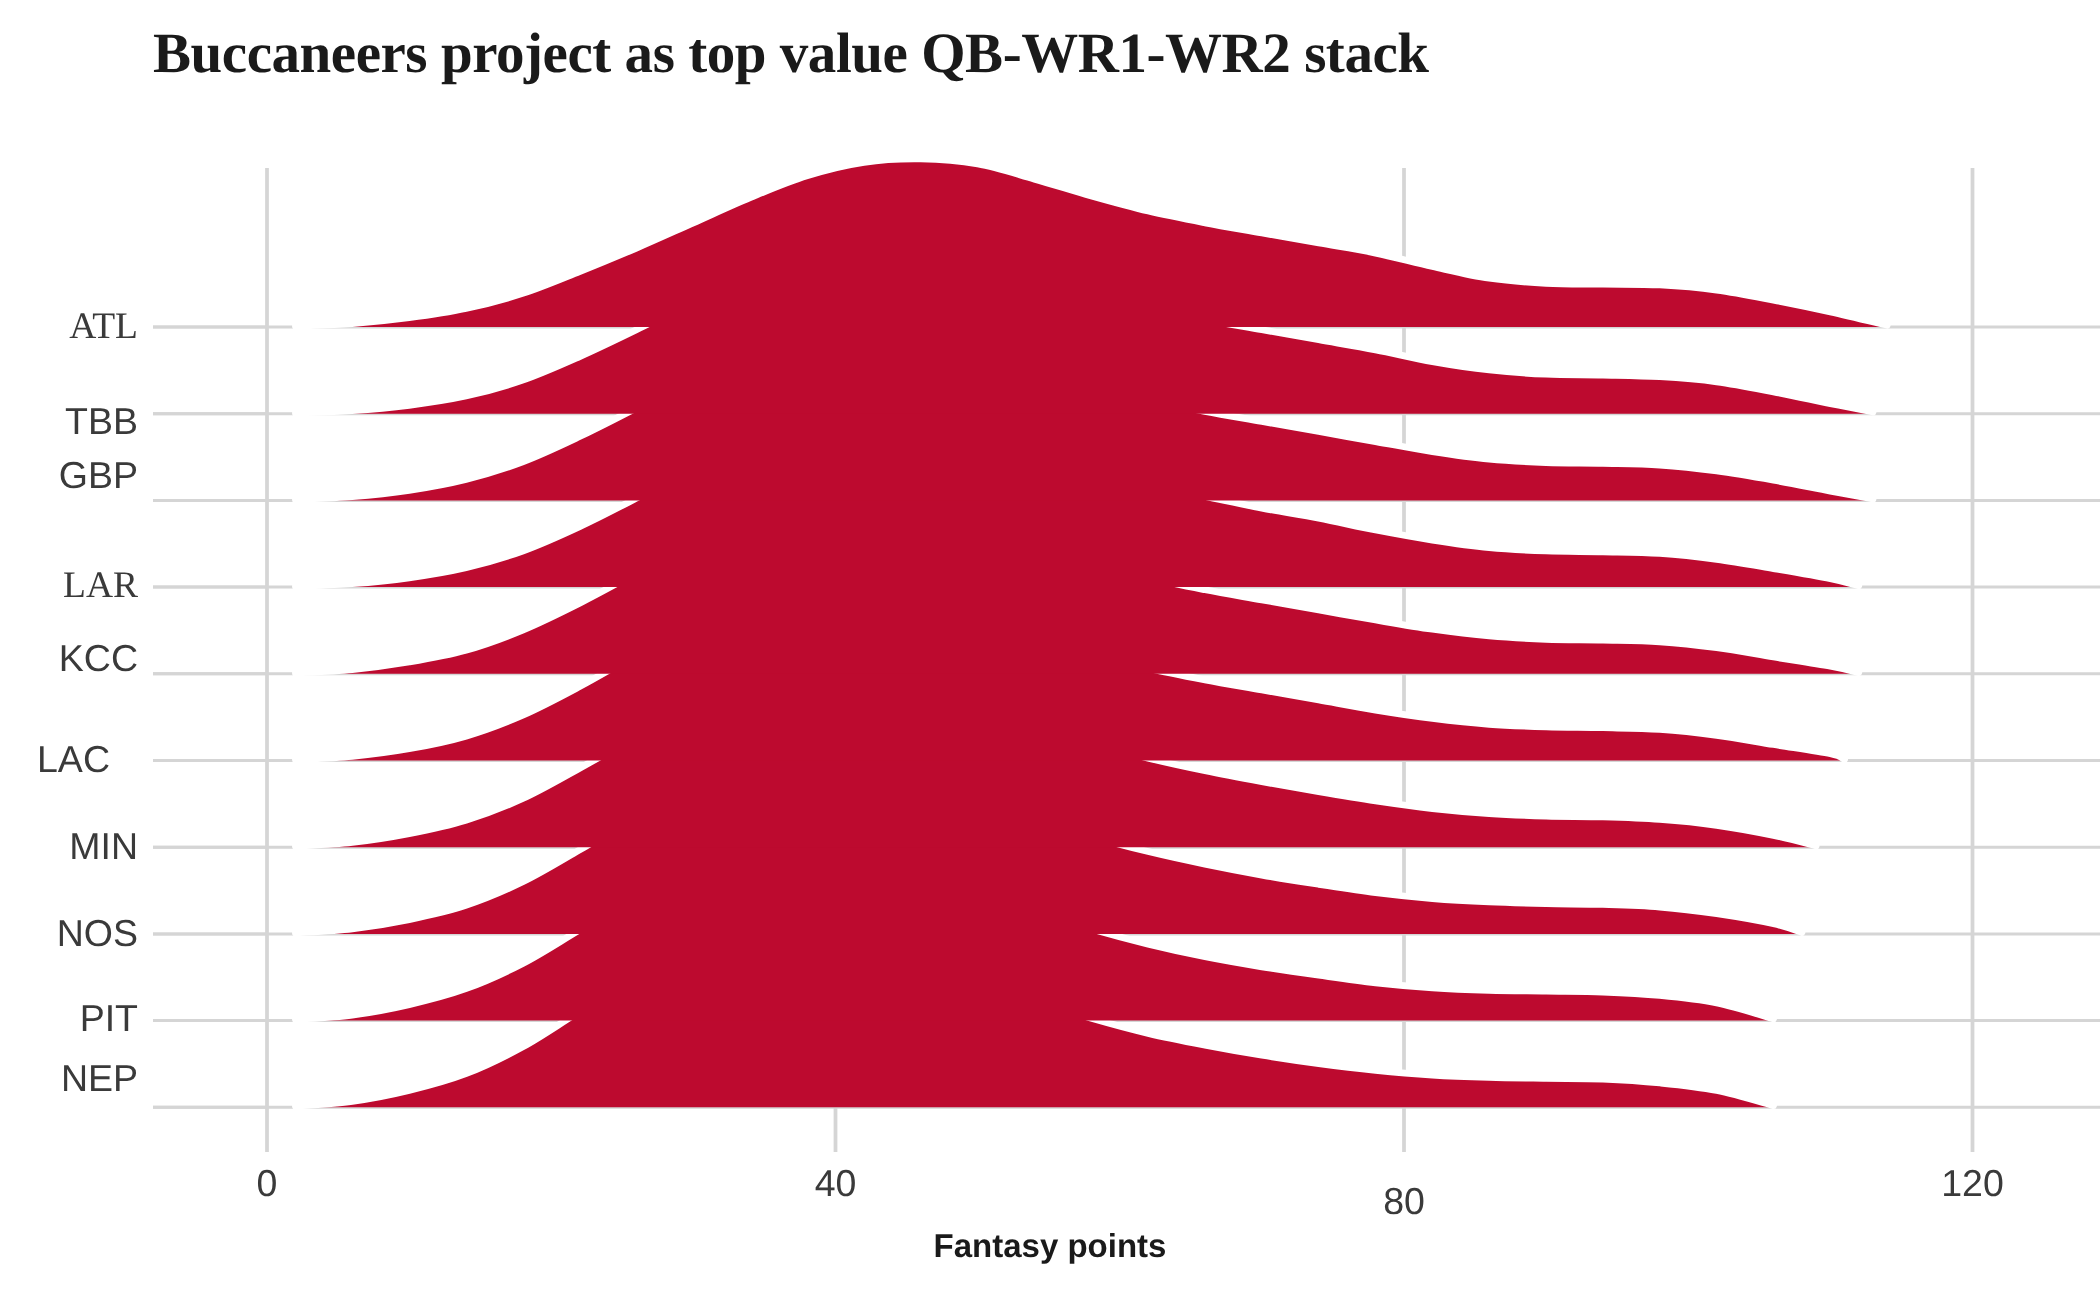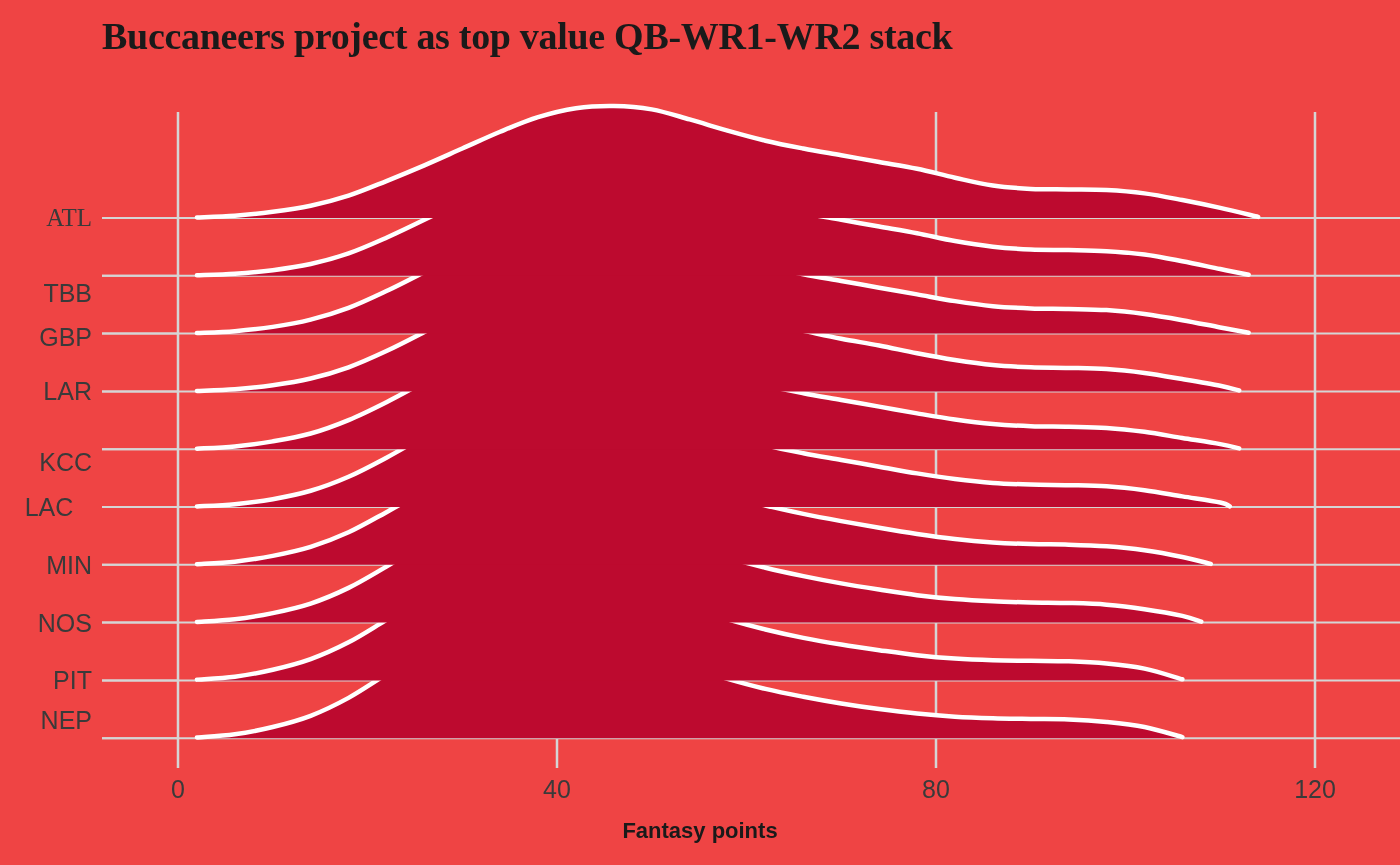--- a/index.html
+++ b/index.html
@@ -10,21 +10,21 @@
     width: 1400px;
     height: 865px;
     background: #EBEBEB;
     font-family: "Liberation Sans", sans-serif;
     overflow: hidden;
   }
   #chart-root {
     position: relative;
     width: 1400px;
     height: 865px;
-    background: #ef4444;
+    background: #ffffff;
   }
   .title {
     position: absolute;
     left: 102px;
     top: 14px;
     font-family: "Liberation Serif", serif;
     font-weight: bold;
     font-size: 38px;
     color: #1A1A1A;
     letter-spacing: -0.3px;
@@ -140,32 +140,32 @@
         <path d="M 196.95 275.35 C 203.27 275.09, 222.22 274.64, 234.85 273.78 C 247.48 272.93, 260.12 271.82, 272.75 270.20 C 285.38 268.58, 298.02 266.84, 310.65 264.04 C 323.28 261.24, 335.92 257.79, 348.55 253.40 C 361.18 249.01, 373.82 243.32, 386.45 237.72 C 399.08 232.12, 411.72 225.96, 424.35 219.80 C 436.98 213.64, 449.62 207.11, 462.25 200.76 C 474.88 194.41, 487.52 186.95, 500.15 181.72 C 512.78 176.49, 525.42 172.39, 538.05 169.40 C 550.68 166.41, 563.32 164.55, 575.95 163.80 C 588.58 163.05, 601.22 163.43, 613.85 164.92 C 626.48 166.41, 639.12 169.59, 651.75 172.76 C 664.38 175.93, 677.02 180.23, 689.65 183.96 C 702.28 187.69, 714.92 191.61, 727.55 195.16 C 740.18 198.71, 752.82 202.25, 765.45 205.24 C 778.08 208.23, 790.72 210.65, 803.35 213.08 C 815.98 215.51, 828.62 217.56, 841.25 219.80 C 853.88 222.04, 866.52 224.28, 879.15 226.52 C 891.78 228.76, 904.42 230.81, 917.05 233.24 C 929.68 235.67, 942.32 238.84, 954.95 241.08 C 967.58 243.32, 980.22 245.28, 992.85 246.68 C 1005.48 248.08, 1018.12 248.92, 1030.75 249.48 C 1043.38 250.04, 1056.02 249.76, 1068.65 250.04 C 1081.28 250.32, 1093.92 250.41, 1106.55 251.16 C 1119.18 251.91, 1131.82 252.84, 1144.45 254.52 C 1157.08 256.20, 1169.72 258.81, 1182.35 261.24 C 1194.98 263.67, 1209.20 266.84, 1220.25 269.08 C 1231.30 271.32, 1243.94 273.75, 1248.67 274.68" fill="none" stroke="#FFFFFF" stroke-width="4.5" stroke-linejoin="round" stroke-linecap="round"></path>
       </g>
       <g>
         <path d="M 196.95 217.44 C 203.27 217.16, 222.22 216.69, 234.85 215.76 C 247.48 214.83, 260.12 213.52, 272.75 211.84 C 285.38 210.16, 298.02 208.39, 310.65 205.68 C 323.28 202.97, 335.92 199.71, 348.55 195.60 C 361.18 191.49, 373.82 186.08, 386.45 181.04 C 399.08 176.00, 411.72 170.77, 424.35 165.36 C 436.98 159.95, 449.62 154.16, 462.25 148.56 C 474.88 142.96, 487.52 136.99, 500.15 131.76 C 512.78 126.53, 525.42 121.12, 538.05 117.20 C 550.68 113.28, 563.32 110.11, 575.95 108.24 C 588.58 106.37, 601.22 105.81, 613.85 106.00 C 626.48 106.19, 639.12 107.12, 651.75 109.36 C 664.38 111.60, 677.02 115.89, 689.65 119.44 C 702.28 122.99, 714.92 127.09, 727.55 130.64 C 740.18 134.19, 752.82 137.73, 765.45 140.72 C 778.08 143.71, 790.72 146.13, 803.35 148.56 C 815.98 150.99, 828.62 153.04, 841.25 155.28 C 853.88 157.52, 866.52 159.76, 879.15 162.00 C 891.78 164.24, 904.42 166.11, 917.05 168.72 C 929.68 171.33, 942.32 174.88, 954.95 177.68 C 967.58 180.48, 980.22 183.65, 992.85 185.52 C 1005.48 187.39, 1018.12 188.23, 1030.75 188.88 C 1043.38 189.53, 1056.02 189.25, 1068.65 189.44 C 1081.28 189.63, 1093.92 189.35, 1106.55 190.00 C 1119.18 190.65, 1131.82 191.68, 1144.45 193.36 C 1157.08 195.04, 1169.72 197.65, 1182.35 200.08 C 1194.98 202.51, 1207.62 205.12, 1220.25 207.92 C 1232.88 210.72, 1251.83 215.39, 1258.15 216.88 L 1258.15 218.00 L 196.95 218.00 Z" fill="#BD0A2F" stroke="none"></path>
         <path d="M 196.95 217.44 C 203.27 217.16, 222.22 216.69, 234.85 215.76 C 247.48 214.83, 260.12 213.52, 272.75 211.84 C 285.38 210.16, 298.02 208.39, 310.65 205.68 C 323.28 202.97, 335.92 199.71, 348.55 195.60 C 361.18 191.49, 373.82 186.08, 386.45 181.04 C 399.08 176.00, 411.72 170.77, 424.35 165.36 C 436.98 159.95, 449.62 154.16, 462.25 148.56 C 474.88 142.96, 487.52 136.99, 500.15 131.76 C 512.78 126.53, 525.42 121.12, 538.05 117.20 C 550.68 113.28, 563.32 110.11, 575.95 108.24 C 588.58 106.37, 601.22 105.81, 613.85 106.00 C 626.48 106.19, 639.12 107.12, 651.75 109.36 C 664.38 111.60, 677.02 115.89, 689.65 119.44 C 702.28 122.99, 714.92 127.09, 727.55 130.64 C 740.18 134.19, 752.82 137.73, 765.45 140.72 C 778.08 143.71, 790.72 146.13, 803.35 148.56 C 815.98 150.99, 828.62 153.04, 841.25 155.28 C 853.88 157.52, 866.52 159.76, 879.15 162.00 C 891.78 164.24, 904.42 166.11, 917.05 168.72 C 929.68 171.33, 942.32 174.88, 954.95 177.68 C 967.58 180.48, 980.22 183.65, 992.85 185.52 C 1005.48 187.39, 1018.12 188.23, 1030.75 188.88 C 1043.38 189.53, 1056.02 189.25, 1068.65 189.44 C 1081.28 189.63, 1093.92 189.35, 1106.55 190.00 C 1119.18 190.65, 1131.82 191.68, 1144.45 193.36 C 1157.08 195.04, 1169.72 197.65, 1182.35 200.08 C 1194.98 202.51, 1207.62 205.12, 1220.25 207.92 C 1232.88 210.72, 1251.83 215.39, 1258.15 216.88" fill="none" stroke="#FFFFFF" stroke-width="4.5" stroke-linejoin="round" stroke-linecap="round"></path>
       </g>
     </svg>
 
   <div id="ytick-layer">
       <div class="ytick" style="left: 6px; top: 218px; font-family: Liberation Serif, serif;">ATL</div>
-      <div class="ytick" style="left: 6px; top: 293px;">TBB</div>
-      <div class="ytick" style="left: 6px; top: 337px;">GBP</div>
-      <div class="ytick" style="left: 6px; top: 391.4px;">LAR</div>
-      <div class="ytick" style="left: 6px; top: 462px;">KCC</div>
+      <div class="ytick" style="left: 6px; top: 282px;">TBB</div>
+      <div class="ytick" style="left: 6px; top: 318px;">GBP</div>
+      <div class="ytick" style="left: 6px; top: 391.4px; font-family: Liberation Serif, serif;">LAR</div>
+      <div class="ytick" style="left: 6px; top: 440px;">KCC</div>
       <div class="ytick" style="left: 6px; top: 507px; text-align: center;">LAC</div>
       <div class="ytick" style="left: 6px; top: 564.8px;">MIN</div>
       <div class="ytick" style="left: 6px; top: 622.6px;">NOS</div>
       <div class="ytick" style="left: 6px; top: 680.4px;">PIT</div>
       <div class="ytick" style="left: 6px; top: 720px;">NEP</div>
     </div>
   <div id="xtick-layer">
       <div class="xtick" style="left: 178px;">0</div>
       <div class="xtick" style="left: 557px;">40</div>
-      <div class="xtick" style="left: 936px;">80</div>
+      <div class="xtick" style="left: 936px; margin-top: 12px;">80</div>
       <div class="xtick" style="left: 1315px;">120</div>
     </div>
 
   <div class="xlab">Fantasy points</div>
 
 </div>
 
 </body></html>

